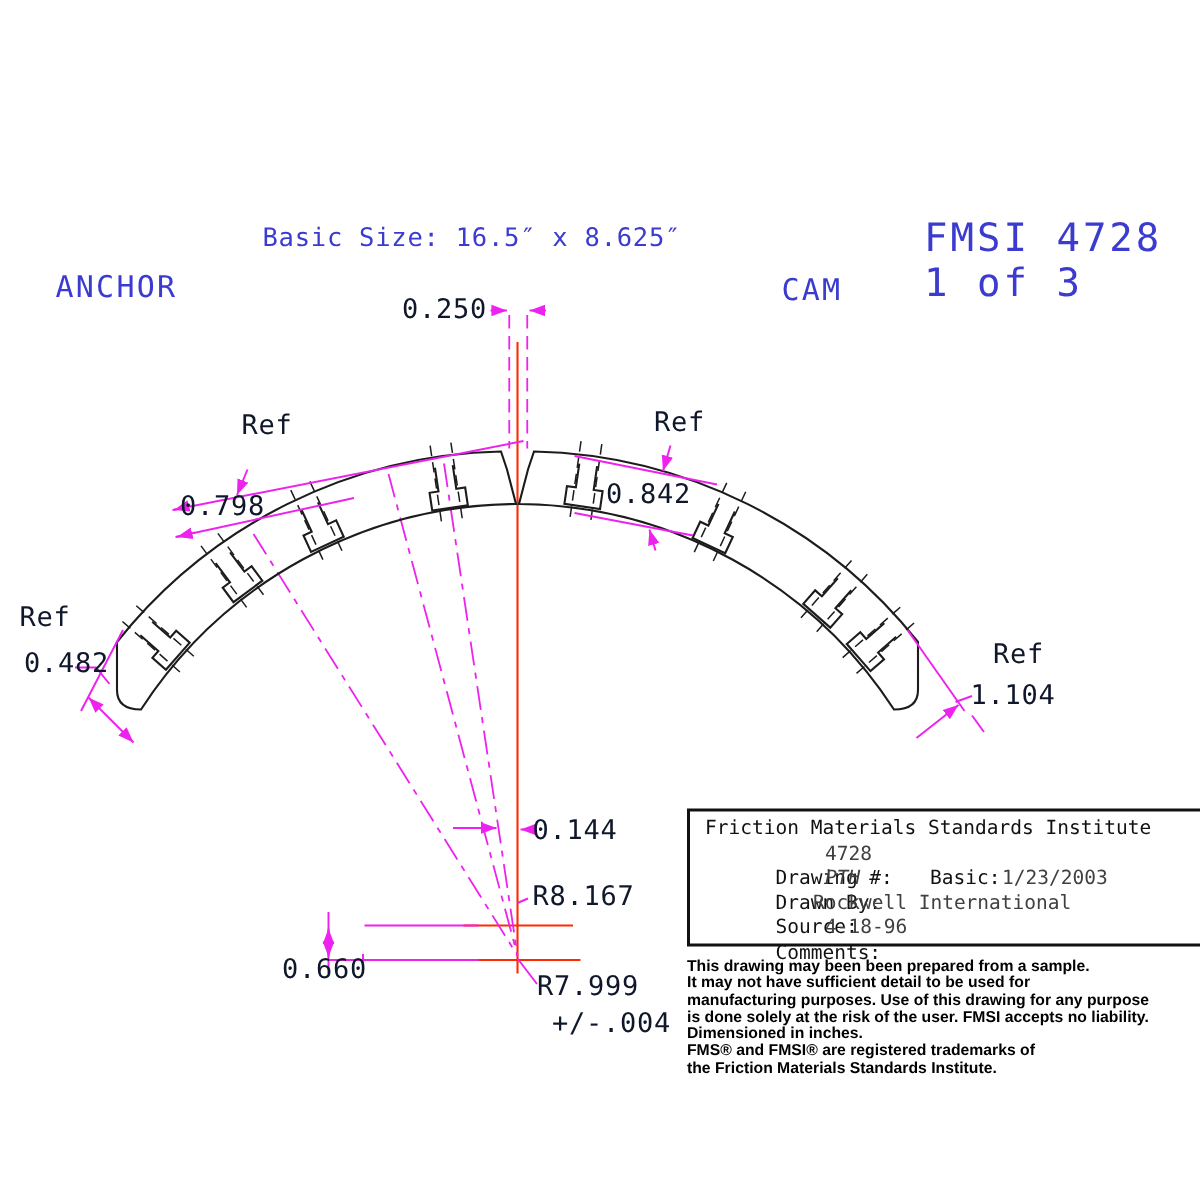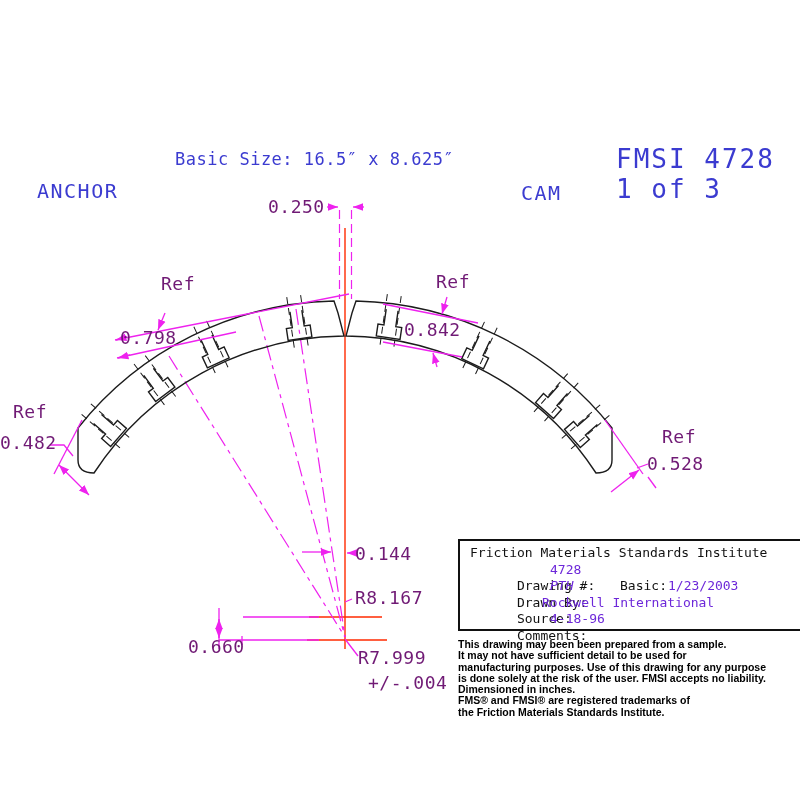--- a/index.html
+++ b/index.html
@@ -1,39 +1,39 @@
 <!DOCTYPE html>
 <html><head>
 <meta charset="utf-8">
 <style>
   html,body{margin:0;padding:0;background:#fff;}
   #canvas{position:relative;width:800px;height:800px;background:#ffffff;overflow:hidden;
           font-family:"DejaVu Sans Mono", monospace;margin-top:36px;}
   svg{position:absolute;left:0;top:0;}
   .txt{position:absolute;white-space:pre-line;}
   .blue{color:#3b3bd0;}
-  .mag{color:#701a75;}
+  .mag{color:#0f172a;}
   .cad17{font-size:17px;letter-spacing:0.5px;}
   .cad20{font-size:20px;letter-spacing:1.5px;}
   .cad26{font-size:26px;letter-spacing:2px;}
   .dim{font-size:18px;letter-spacing:0.5px;}
   .note{font-size:19px;letter-spacing:1px;line-height:27px;}
   
   .k{stroke:#1c1c1c;fill:none;stroke-width:1.4px;}
   .cl{stroke:#1c1c1c;fill:none;stroke-width:1px;stroke-dasharray:7 4;}
   .m{stroke:#ee22ee;fill:none;stroke-width:1.3px;}
   .md{stroke:#ee22ee;fill:none;stroke-width:1.2px;stroke-dasharray:9 5;}
   .mdd{stroke:#ee22ee;fill:none;stroke-width:1.2px;stroke-dasharray:16 5 4 5;}
   .r{stroke:#ff2a00;fill:none;stroke-width:1.4px;}
   
   .tblock{position:absolute;left:458px;top:503px;width:350px;height:92px;
           border:2px solid #111;background:#fff;font-size:13px;color:#111;
           padding:4px 0 0 10px;box-sizing:border-box;}
   .tbrow{position:relative;height:16.5px;line-height:16.5px;white-space:pre;}
-  .tbv{color:#6d28d9;}
+  .tbv{color:#404040;}
   .abs{position:absolute;top:0;}
   
   .disc{position:absolute;left:458px;top:603px;width:345px;
         font-family:"Liberation Sans", sans-serif;font-weight:bold;
         font-size:10.5px;line-height:11.3px;color:#000;}
 </style>
 </head>
 <body>
 
 <div id="canvas">
@@ -146,23 +146,23 @@
   <div class="txt blue cad20" style="left:521px;top:145px;">CAM</div>
   <div class="txt blue cad26" style="left:616px;top:108px;">FMSI 4728</div>
   <div class="txt blue cad26" style="left:616px;top:138px;">1 of 3</div>
 
   <div class="txt mag dim" style="left:268px;top:160px;">0.250</div>
   <div class="txt mag dim" style="left:161px;top:237px;">Ref</div>
   <div class="txt mag dim" style="left:120px;top:291px;">0.798</div>
   <div class="txt mag dim" style="left:436px;top:235px;">Ref</div>
   <div class="txt mag dim" style="left:404px;top:283px;">0.842</div>
   <div class="txt mag dim" style="left:13px;top:365px;">Ref</div>
-  <div class="txt mag dim" style="left:0px;top:396px;">0.482</div>
+  <div class="txt mag dim" style="left:16px;top:396px;">0.482</div>
   <div class="txt mag dim" style="left:662px;top:390px;">Ref</div>
-  <div class="txt mag dim" style="left:647px;top:417px;">0.528</div>
+  <div class="txt mag dim" style="left:647px;top:417px;">1.104</div>
   <div class="txt mag dim" style="left:355px;top:507px;">0.144</div>
   <div class="txt mag dim" style="left:355px;top:551px;">R8.167</div>
   <div class="txt mag dim" style="left:188px;top:600px;">0.660</div>
   <div class="txt mag dim" style="left:358px;top:611px;">R7.999</div>
   <div class="txt mag dim" style="left:368px;top:636px;">+/-.004</div>
 
 
   <div class="tblock">
     <div class="tbrow">Friction Materials Standards Institute</div>
     <div class="tbrow">

